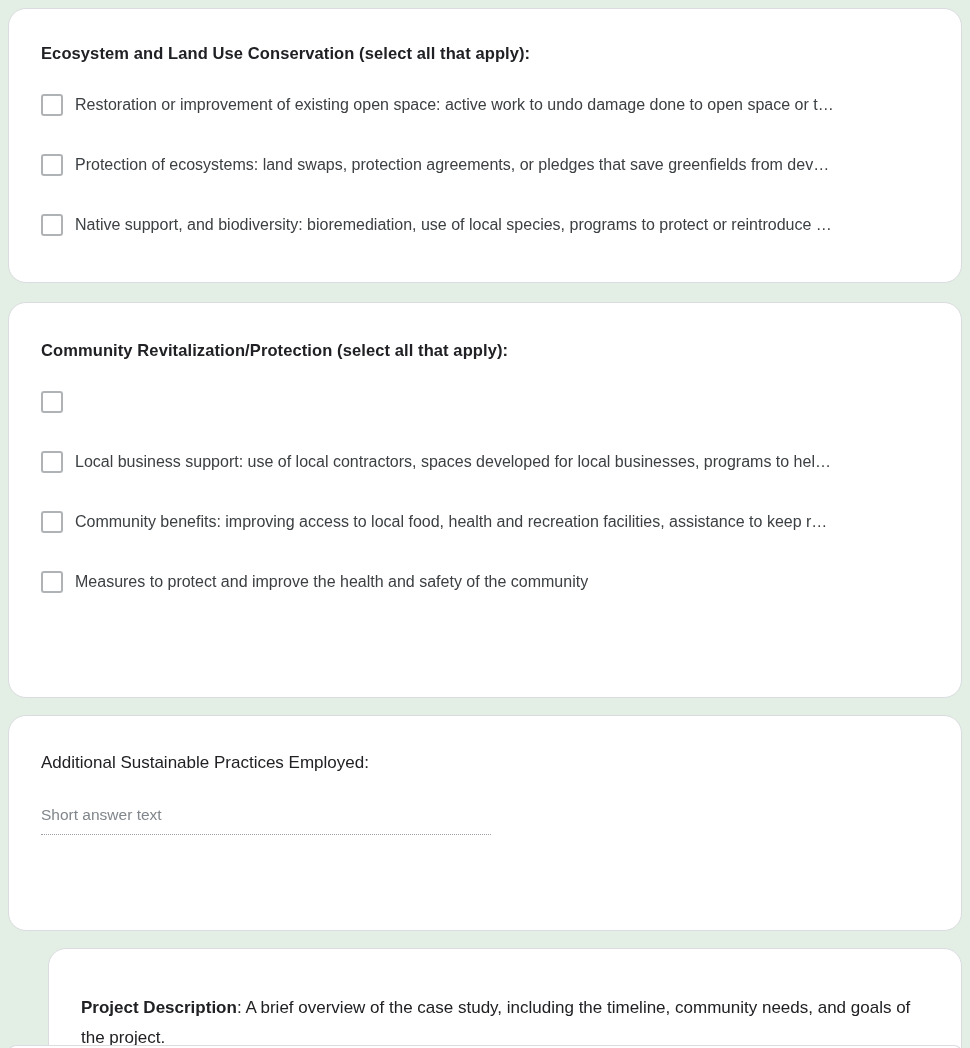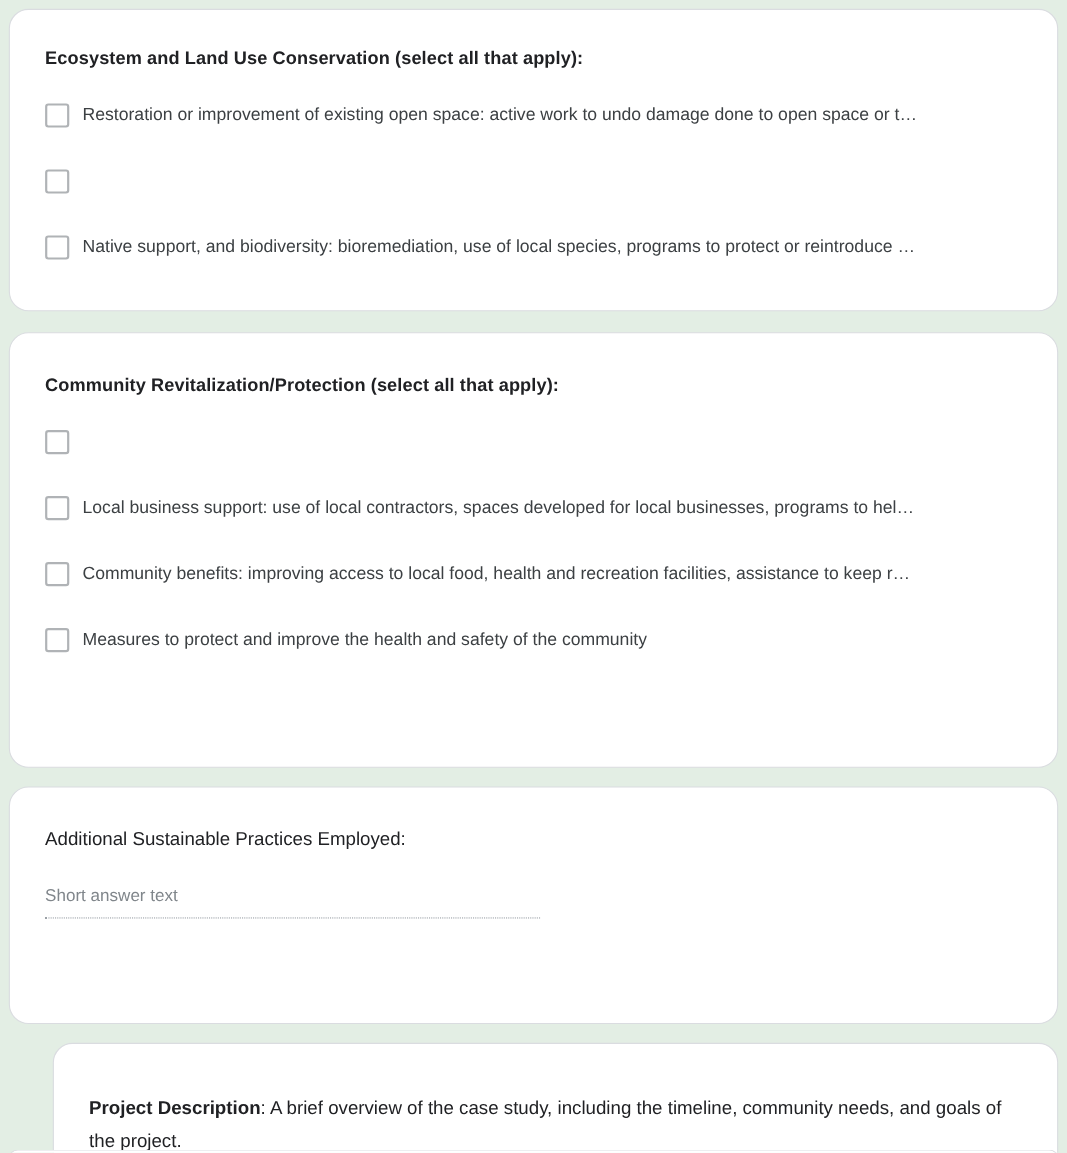--- a/index.html
+++ b/index.html
@@ -111,20 +111,21 @@
 <div class="page">
 
   <section class="card card-q1">
     <h2 class="q-title">Ecosystem and Land Use Conservation (select all that apply):</h2>
     <div class="opt-row">
       <span class="cbx"></span>
       <span class="opt-label">Restoration or improvement of existing open space: active work to undo damage done to open space or t…</span>
     </div>
     <div class="opt-row">
       <span class="cbx"></span>
+      <span class="opt-label">Protection of ecosystems: land swaps, protection agreements, or pledges that save greenfields from dev…</span>
     </div>
     <div class="opt-row">
       <span class="cbx"></span>
       <span class="opt-label">Native support, and biodiversity: bioremediation, use of local species, programs to protect or reintroduce …</span>
     </div>
   </section>
 
   <section class="card card-q2">
     <h2 class="q-title">Community Revitalization/Protection (select all that apply):</h2>
     <div class="opt-row">

